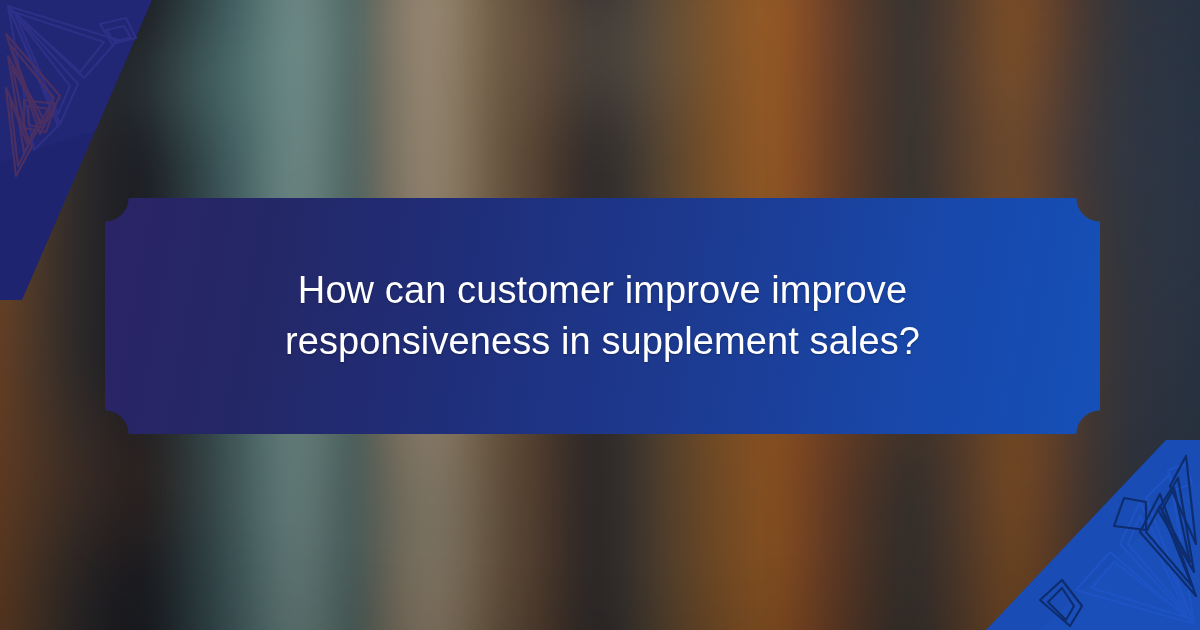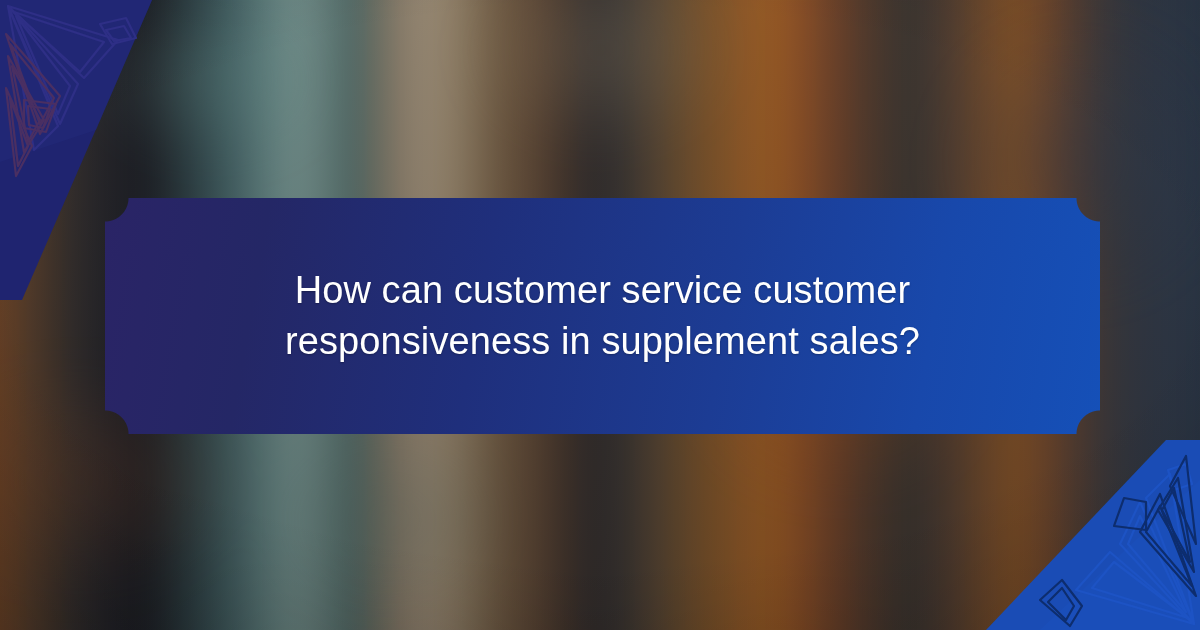--- a/index.html
+++ b/index.html
@@ -196,17 +196,17 @@
         <path d="M226,104 L200,46 L216,16 Z"></path>
         <path d="M100,186 L70,160 L92,140 L112,166 Z"></path>
         <path d="M96,180 L78,162 L92,148 L104,166 Z"></path>
         <path d="M176,90 L144,86 L154,58 L176,62 Z"></path>
       </g>
     </svg>
   </div>
 
   <div class="card">
     <div class="card-inner">
-      <h1 class="headline">How can customer service customer responsiveness in supplement sales?</h1>
+      <h1 class="headline">How can customer improve improve responsiveness in supplement sales?</h1>
     </div>
   </div>
 
 </div>
 
 </body></html>

